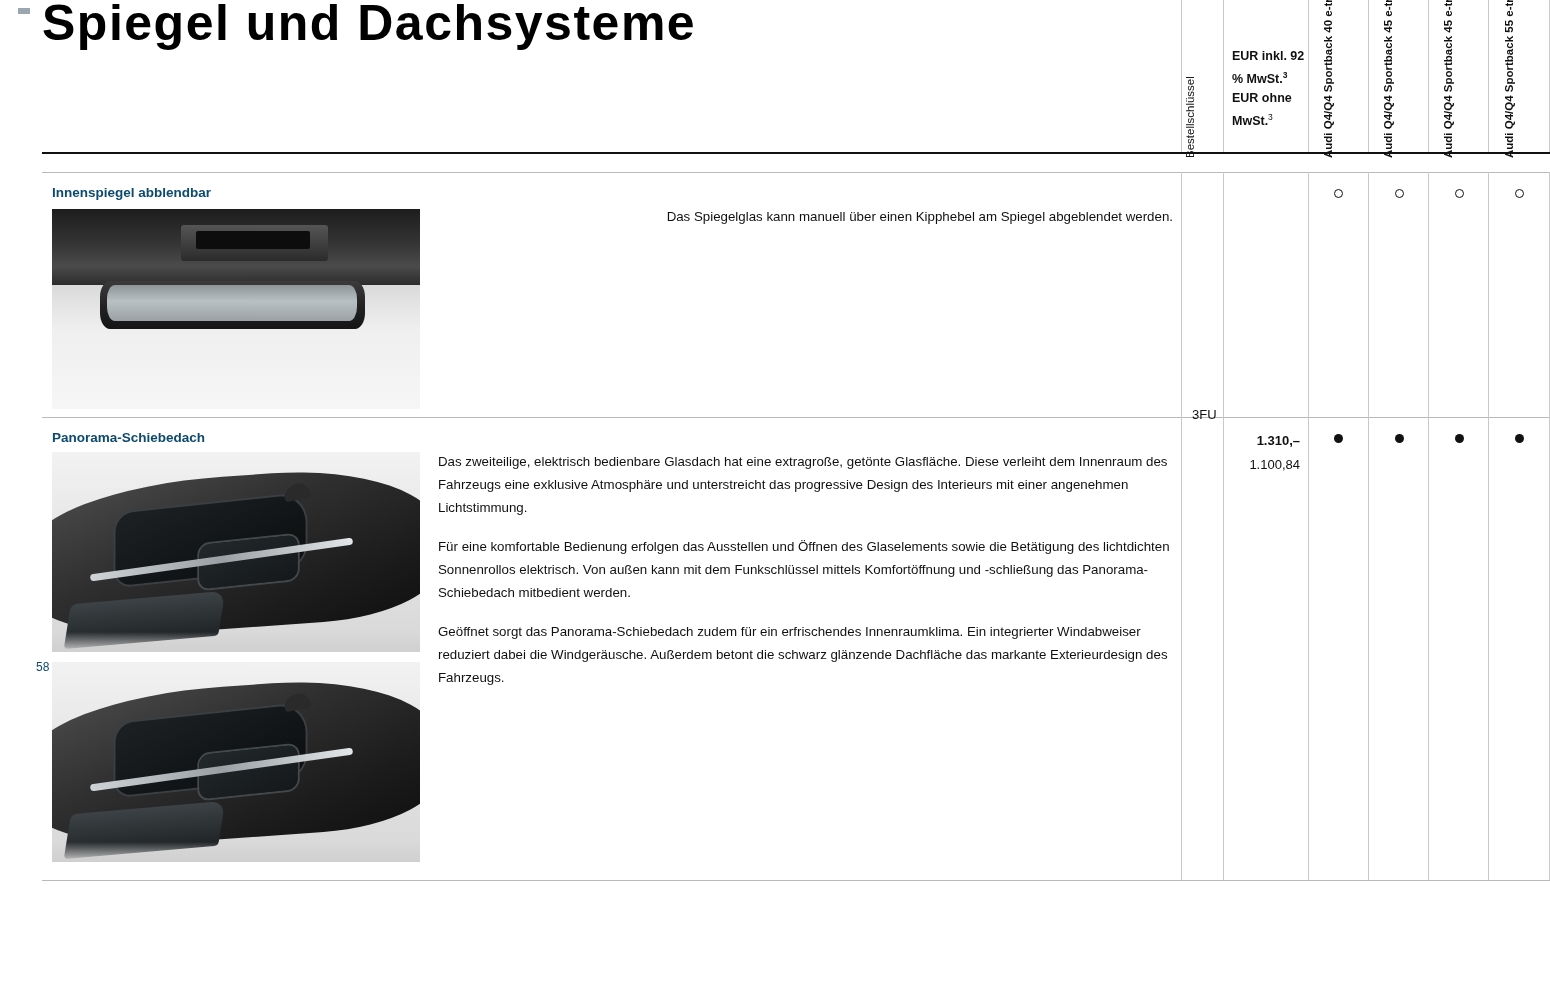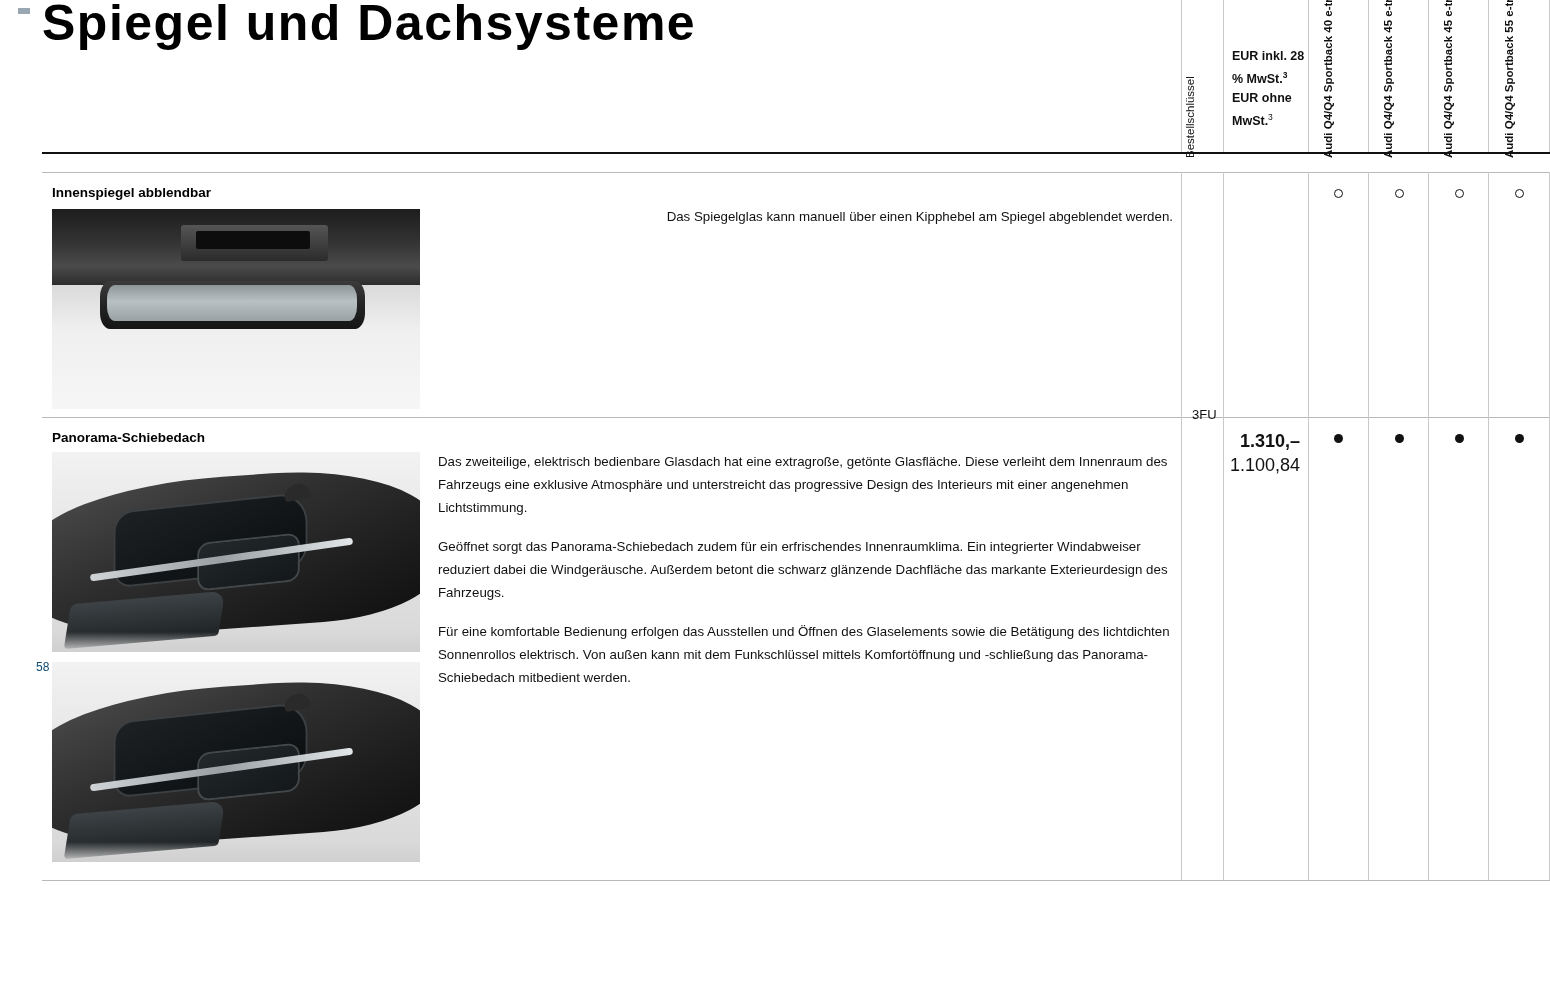--- a/index.html
+++ b/index.html
@@ -101,42 +101,42 @@
     background: #b9b9b9;
     height: 1px;
   }
   .hrule.thick { height: 2px; background: #111111; }
 
   
   .row-title {
     position: absolute;
     font-size: 13.5px;
     font-weight: bold;
-    color: #000000;
+    color: #0c4a6e;
   }
 
   .desc {
     position: absolute;
     font-size: 13.3px;
     line-height: 23px;
     color: #111111;
   }
   .desc p { margin: 0 0 16px 0; }
   .desc p:last-child { margin-bottom: 0; }
 
   .ordercode {
     position: absolute;
     font-size: 13px;
     color: #111111;
     text-align: left;
   }
 
   .price {
     position: absolute;
-    font-size: 18px;
+    font-size: 13px;
     line-height: 24px;
     text-align: right;
     color: #111111;
   }
   .price .gross { font-weight: bold; }
   .price .net { font-weight: normal; }
 
   .mark {
     position: absolute;
     font-size: 13px;
@@ -298,21 +298,21 @@
     </div>
     <div class="rot-head" style="left:274px; top:145px; width:150px;">
       <span>Audi Q4/Q4 Sportback 45 e-tron quattro</span>
     </div>
     <div class="rot-head" style="left:335px; top:145px; width:150px;">
       <span>Audi Q4/Q4 Sportback 55 e-tron quattro</span>
     </div>
   </div>
 
   <div class="eur-head">
-    <b><span>EUR inkl. 28 % MwSt.</span><sup>3</sup></b><br>
+    <b><span>EUR inkl. 92 % MwSt.</span><sup>3</sup></b><br>
     <span class="sub">EUR ohne MwSt.</span><sup>3</sup>
   </div>
 
   <div class="hrule thick" style="left:42px; top:152px; width:1508px;"></div>
   <div class="hrule" style="left:42px; top:172px; width:1508px;"></div>
   <div class="hrule" style="left:42px; top:417px; width:1508px;"></div>
   <div class="hrule" style="left:42px; top:880px; width:1508px;"></div>
 
   <div class="vline" style="left:1181px; top:172px; height:708px;"></div>
   <div class="vline" style="left:1223px; top:172px; height:708px;"></div>
@@ -372,22 +372,22 @@
     <div class="roof-glass"></div>
     <div class="roof-glass2"></div>
     <div class="roof-rail"></div>
     <div class="roof-antenna"></div>
     <div class="roof-window"></div>
     <div class="roof-shadow"></div>
   </div>
 
   <div class="desc" style="left:438px; top:450px; width:735px;">
     <p>Das zweiteilige, elektrisch bedienbare Glasdach hat eine extragroße, getönte Glasfläche. Diese verleiht dem Innenraum des Fahrzeugs eine exklusive Atmosphäre und unterstreicht das progressive Design des Interieurs mit einer angenehmen Lichtstimmung.</p>
+    <p>Für eine komfortable Bedienung erfolgen das Ausstellen und Öffnen des Glaselements sowie die Betätigung des lichtdichten Sonnenrollos elektrisch. Von außen kann mit dem Funkschlüssel mittels Komfortöffnung und -schließung das Panorama-Schiebedach mitbedient werden.</p>
     <p>Geöffnet sorgt das Panorama-Schiebedach zudem für ein erfrischendes Innenraumklima. Ein integrierter Windabweiser reduziert dabei die Windgeräusche. Außerdem betont die schwarz glänzende Dachfläche das markante Exterieurdesign des Fahrzeugs.</p>
-    <p>Für eine komfortable Bedienung erfolgen das Ausstellen und Öffnen des Glaselements sowie die Betätigung des lichtdichten Sonnenrollos elektrisch. Von außen kann mit dem Funkschlüssel mittels Komfortöffnung und -schließung das Panorama-Schiebedach mitbedient werden.</p>
   </div>
 
   <div class="ordercode" style="left:1192px; top:407px; width:40px;">3FU</div>
 
   <div class="price" style="left:1228px; top:429px; width:72px;">
     <span class="gross">1.310,–</span><br>
     <span class="net">1.100,84</span>
   </div>
 
   <div class="mark" style="left:1323px; top:431px;"><span class="circle-f"></span></div>

